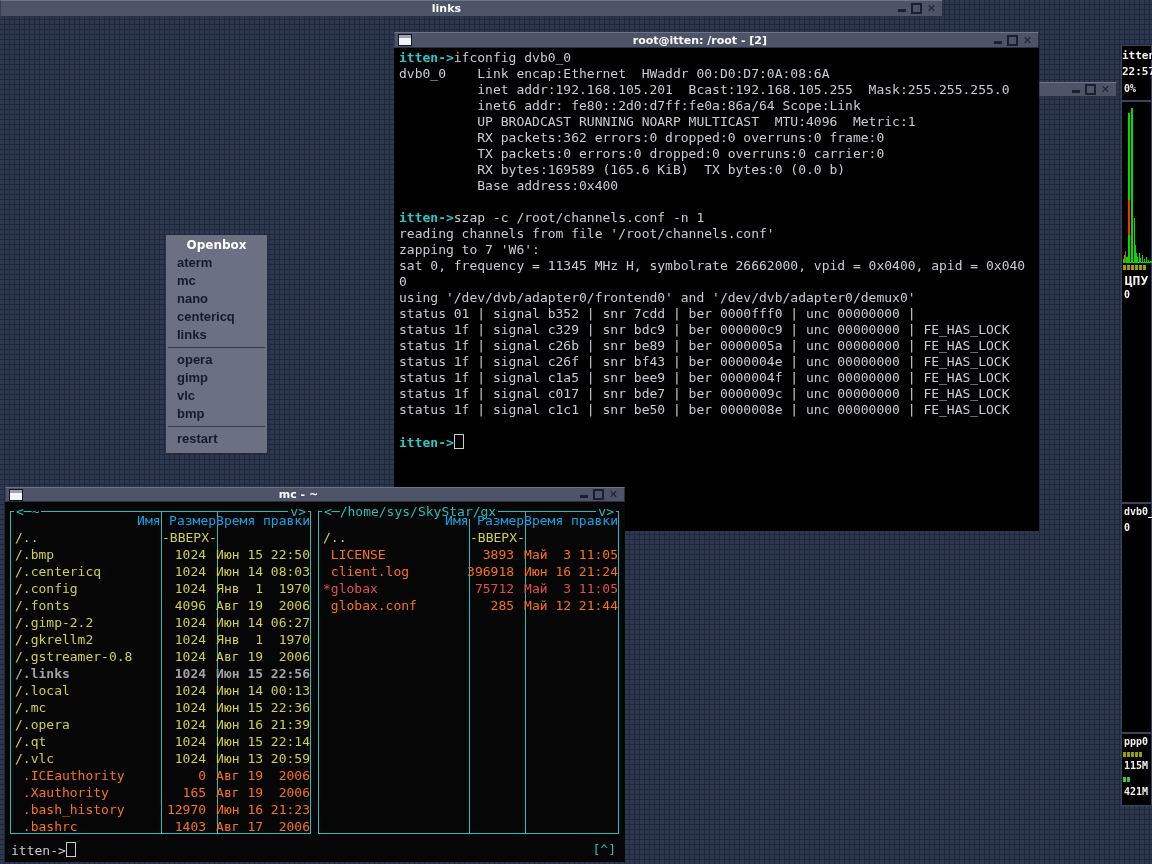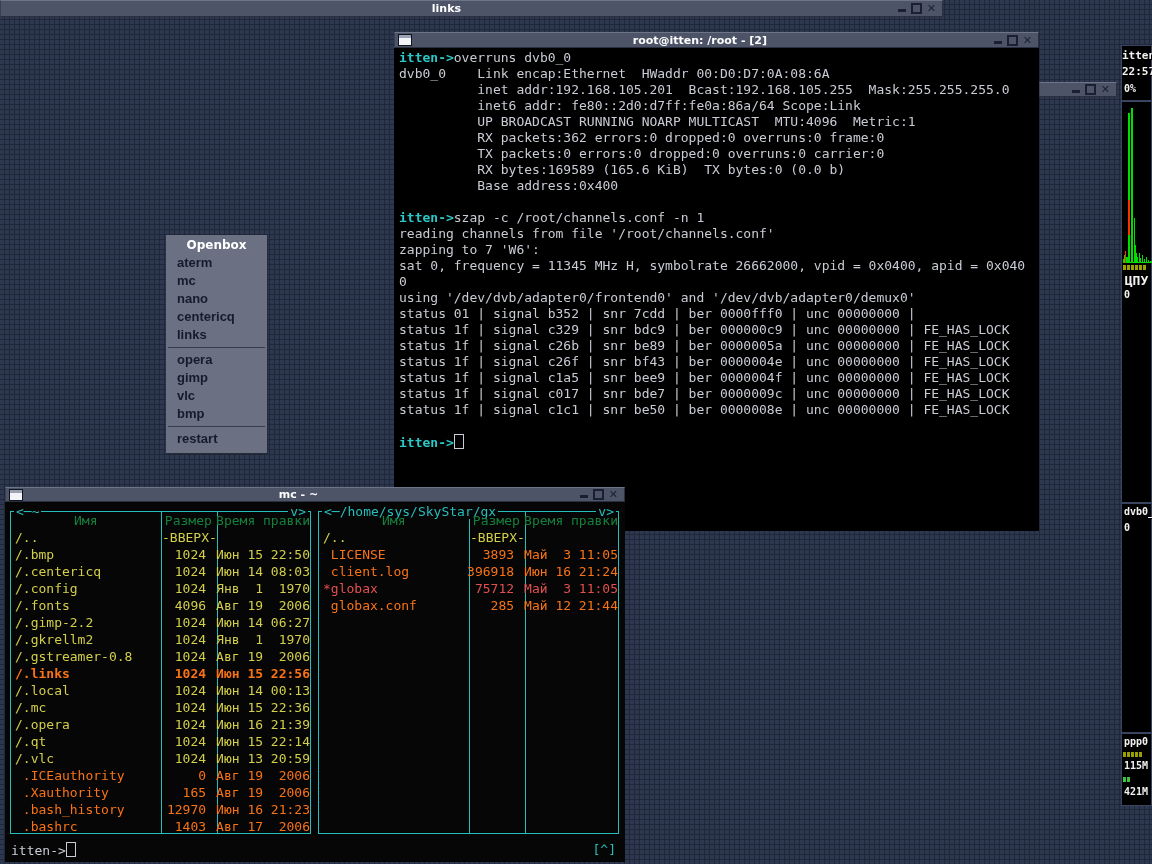--- a/index.html
+++ b/index.html
@@ -71,31 +71,31 @@
     padding:0 2px;white-space:pre;font-size:13px;line-height:15px;
   }
   .mc-sort{
     position:absolute;top:-8px;right:2px;background:#060606;color:#26bdbd;
     padding:0 2px;font-size:13px;line-height:15px;
   }
   .vsep{position:absolute;top:0;bottom:0;width:1px;background:#26bdbd;}
   .vsep1{left:150px;}
   .vsep2{left:206px;}
   .mc-hdr,.mrow{display:flex;height:17px;line-height:17px;position:relative;white-space:pre;}
-  .mc-hdr span{color:#15803d;text-align:center;}
+  .mc-hdr span{color:#0ea5e9;text-align:right;}
   .h-name{width:151px;}
   .h-size{width:56px;}
   .h-time{flex:1;}
   .cell-name{width:147px;padding-left:4px;overflow:hidden;}
   .cell-size{width:53px;text-align:right;padding-right:3px;}
   .cell-time{flex:1;padding-left:7px;}
   .c-dir,.c-updir{color:#d3cf4a;}
   .c-file{color:#f97316;}
   .c-tag{color:#e34f4f;}
-  .c-sel{color:#f97316;font-weight:bold;}
+  .c-sel{color:#a3a3a3;font-weight:bold;}
   .mc-cmdline{
     position:absolute;left:6px;top:340px;height:16px;white-space:pre;color:#c9ccd4;
   }
   .mc-corner{position:absolute;right:9px;top:340px;color:#26bdbd;}
   
   .gkrellm{
     position:absolute;background:#000;border:1px solid #39455e;box-sizing:border-box;
     font-family:"DejaVu Sans Mono",monospace;color:#f2f2f2;
   }
   .gk-label{position:absolute;left:0;width:100%;font-weight:bold;font-size:10px;
@@ -125,21 +125,21 @@
   <div class="titlebar" style="left:0;top:0;right:0;height:16px;">
     <span class="tb-icon"></span>
     <span class="tb-title">root@itten: /root - [2]</span>
     <span class="wbtns">
       <i class="b-min"></i>
       <i class="b-max"></i>
       <i class="b-close">✕</i>
     </span>
   </div>
   <div class="term-body" style="top:16px;height:483px;">
-      <div class="tline"><span class="prompt">itten-&gt;</span><span>overruns dvb0_0</span></div>
+      <div class="tline"><span class="prompt">itten-&gt;</span><span>ifconfig dvb0_0</span></div>
       <div class="tline"><span>dvb0_0    Link encap:Ethernet  HWaddr 00:D0:D7:0A:08:6A</span></div>
       <div class="tline"><span>          inet addr:192.168.105.201  Bcast:192.168.105.255  Mask:255.255.255.0</span></div>
       <div class="tline"><span>          inet6 addr: fe80::2d0:d7ff:fe0a:86a/64 Scope:Link</span></div>
       <div class="tline"><span>          UP BROADCAST RUNNING NOARP MULTICAST  MTU:4096  Metric:1</span></div>
       <div class="tline"><span>          RX packets:362 errors:0 dropped:0 overruns:0 frame:0</span></div>
       <div class="tline"><span>          TX packets:0 errors:0 dropped:0 overruns:0 carrier:0</span></div>
       <div class="tline"><span>          RX bytes:169589 (165.6 KiB)  TX bytes:0 (0.0 b)</span></div>
       <div class="tline"><span>          Base address:0x400</span></div>
       <div class="tline"><span></span></div>
       <div class="tline"><span class="prompt">itten-&gt;</span><span>szap -c /root/channels.conf -n 1</span></div>

